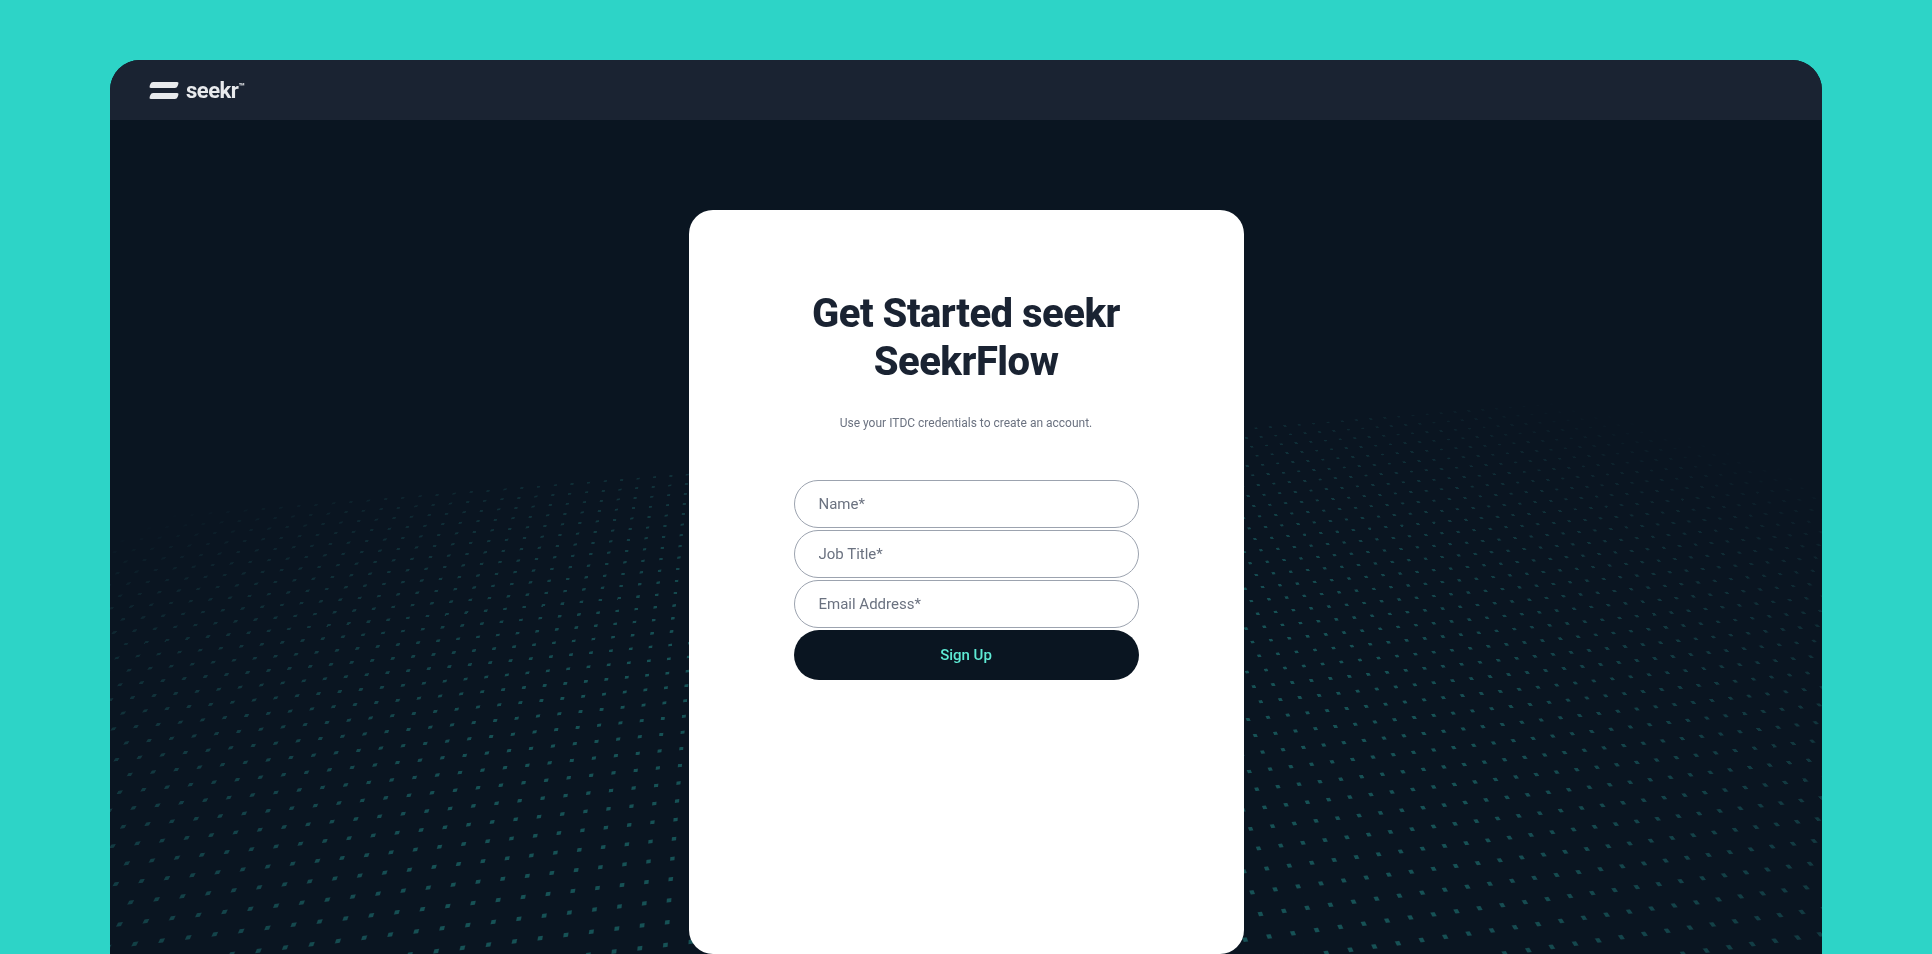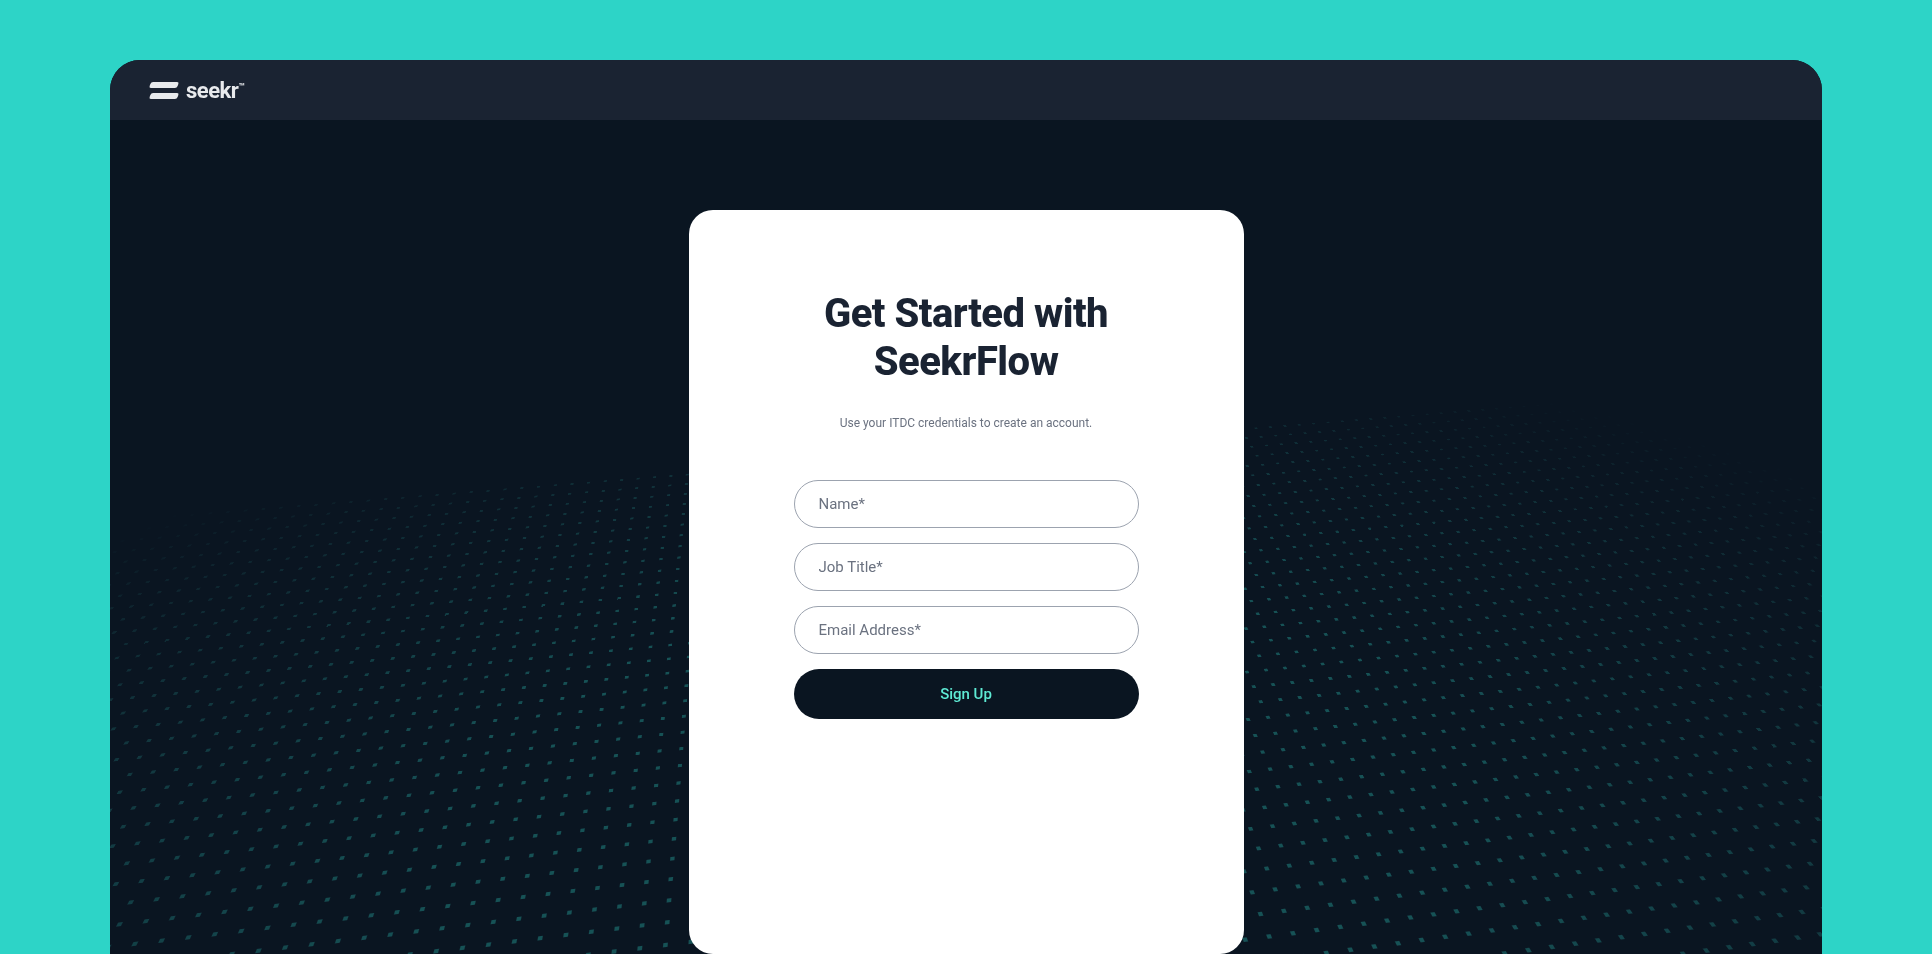--- a/index.html
+++ b/index.html
@@ -133,21 +133,21 @@
     
     .card-subtitle {
       font-size: 12px;
       color: #6b7280;
       margin-bottom: 50px;
     }
     
     .form-container {
       display: flex;
       flex-direction: column;
-      gap: 15px;
+      gap: 2px;
       padding: 0 55px;
     }
     
     .form-input {
       width: 100%;
       height: 48px;
       border: 1px solid #9ca3af;
       border-radius: 24px;
       padding: 0 24px;
       font-size: 15px;
@@ -188,21 +188,21 @@
         <span class="logo-text"><span>seekr</span><span class="logo-tm">™</span></span>
       </div>
     </div>
 
     <div class="main-content">
       <div class="dots-bg">
         <div class="dots-wave"></div>
       </div>
 
       <div class="signup-card">
-        <h1 class="card-title">Get Started with SeekrFlow</h1>
+        <h1 class="card-title">Get Started seekr SeekrFlow</h1>
         <p class="card-subtitle">Use your ITDC credentials to create an account.</p>
 
         <div class="form-container">
           <input type="text" class="form-input" placeholder="Name*" style="">
 
           <input type="text" class="form-input" placeholder="Job Title*" style="">
 
           <input type="email" class="form-input" placeholder="Email Address*" style="">
 
           <button class="signup-button">Sign Up</button>

